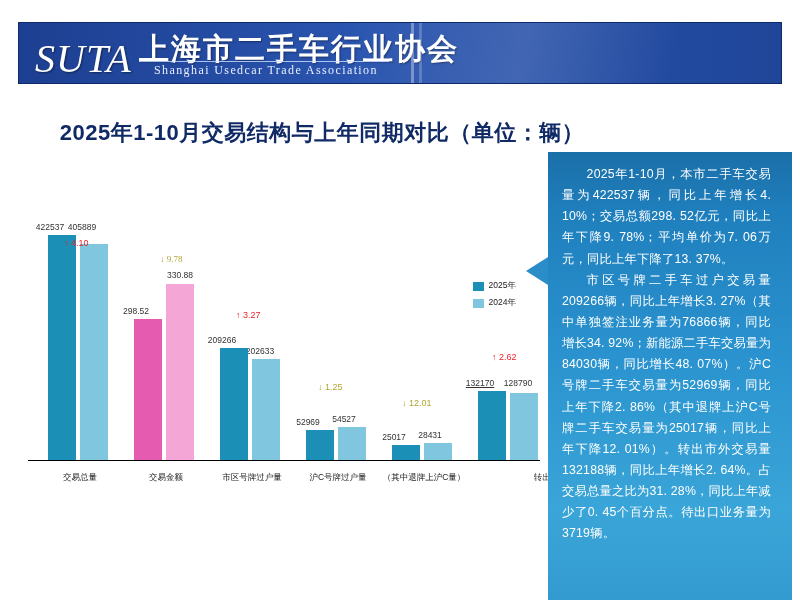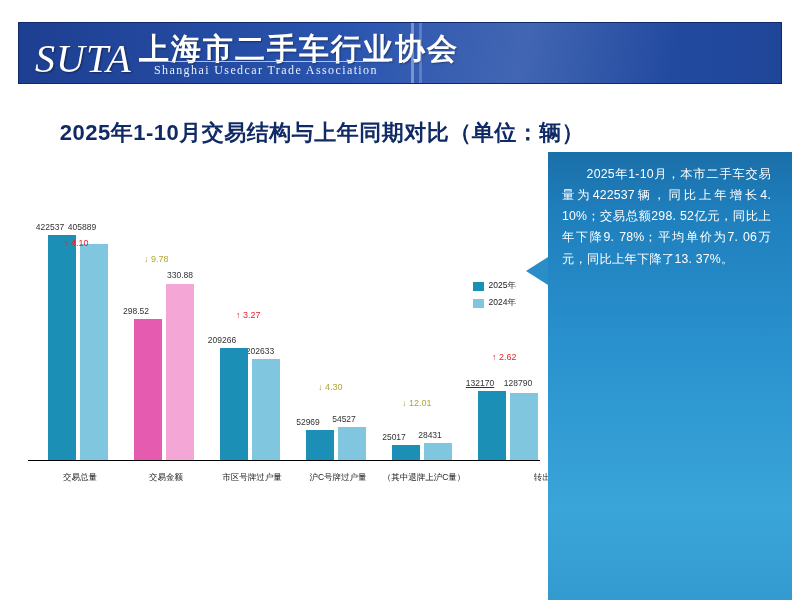--- a/index.html
+++ b/index.html
@@ -132,39 +132,39 @@
         <div class="bar b2024" style="height:216px;background:#7fc6de;"></div>
         <div class="arrowbox arrow-up" style="left:30px;bottom:212px;">↑ <span>4.10</span></div>
       </div>
       <div class="xlabel" style="left:-3px;">交易总量</div>
 
       <div class="group" style="left:92px;">
         <div class="vlabel" style="left:-6px;bottom:144px;">298.52</div>
         <div class="vlabel" style="left:38px;bottom:180px;">330.88</div>
         <div class="bar b2025" style="height:141px;background:#e45bb0;"></div>
         <div class="bar b2024" style="height:176px;background:#f4a6d6;"></div>
-        <div class="arrowbox arrow-dn" style="left:24px;bottom:196px;">↓ <span>9.78</span></div>
+        <div class="arrowbox arrow-dn" style="left:40px;bottom:196px;font-family:Liberation Serif, serif;">↓ <span>9.78</span></div>
       </div>
       <div class="xlabel" style="left:83px;">交易金额</div>
 
       <div class="group" style="left:178px;">
         <div class="vlabel" style="left:-6px;bottom:115px;">209266</div>
         <div class="vlabel" style="left:32px;bottom:104px;">202633</div>
         <div class="bar b2025" style="height:112px;background:#1b8fb5;"></div>
         <div class="bar b2024" style="height:101px;background:#7fc6de;"></div>
         <div class="arrowbox arrow-up" style="left:30px;bottom:140px;">↑ <span>3.27</span></div>
       </div>
       <div class="xlabel" style="left:169px;">市区号牌过户量</div>
 
       <div class="group" style="left:264px;">
         <div class="vlabel" style="left:-6px;bottom:33px;">52969</div>
         <div class="vlabel" style="left:30px;bottom:36px;">54527</div>
         <div class="bar b2025" style="height:30px;background:#1b8fb5;"></div>
         <div class="bar b2024" style="height:33px;background:#7fc6de;"></div>
-        <div class="arrowbox arrow-dn" style="left:26px;bottom:68px;">↓ <span>4.30</span></div>
+        <div class="arrowbox arrow-dn" style="left:26px;bottom:68px;">↓ <span>1.25</span></div>
       </div>
       <div class="xlabel" style="left:255px;">沪C号牌过户量</div>
 
       <div class="group" style="left:350px;">
         <div class="vlabel" style="left:-6px;bottom:18px;">25017</div>
         <div class="vlabel" style="left:30px;bottom:20px;">28431</div>
         <div class="bar b2025" style="height:15px;background:#1b8fb5;"></div>
         <div class="bar b2024" style="height:17px;background:#7fc6de;"></div>
         <div class="arrowbox arrow-dn" style="left:24px;bottom:52px;">↓ <span>12.01</span></div>
       </div>
@@ -191,13 +191,14 @@
     <div>
       <i style="background:#7fc6de;"></i>
       <span>2024年</span>
     </div>
   </div>
 </div>
 
 <div class="callout">
   <div class="tail"></div>
   <p>2025年1-10月，本市二手车交易量为422537辆，同比上年增长4. 10%；交易总额298. 52亿元，同比上年下降9. 78%；平均单价为7. 06万元，同比上年下降了13. 37%。</p>
+  <p>市区号牌二手车过户交易量209266辆，同比上年增长3. 27%（其中单独签注业务量为76866辆，同比增长34. 92%；新能源二手车交易量为84030辆，同比增长48. 07%）。沪C号牌二手车交易量为52969辆，同比上年下降2. 86%（其中退牌上沪C号牌二手车交易量为25017辆，同比上年下降12. 01%）。转出市外交易量132188辆，同比上年增长2. 64%。占交易总量之比为31. 28%，同比上年减少了0. 45个百分点。待出口业务量为3719辆。</p>
 </div>
 
 </body></html>

